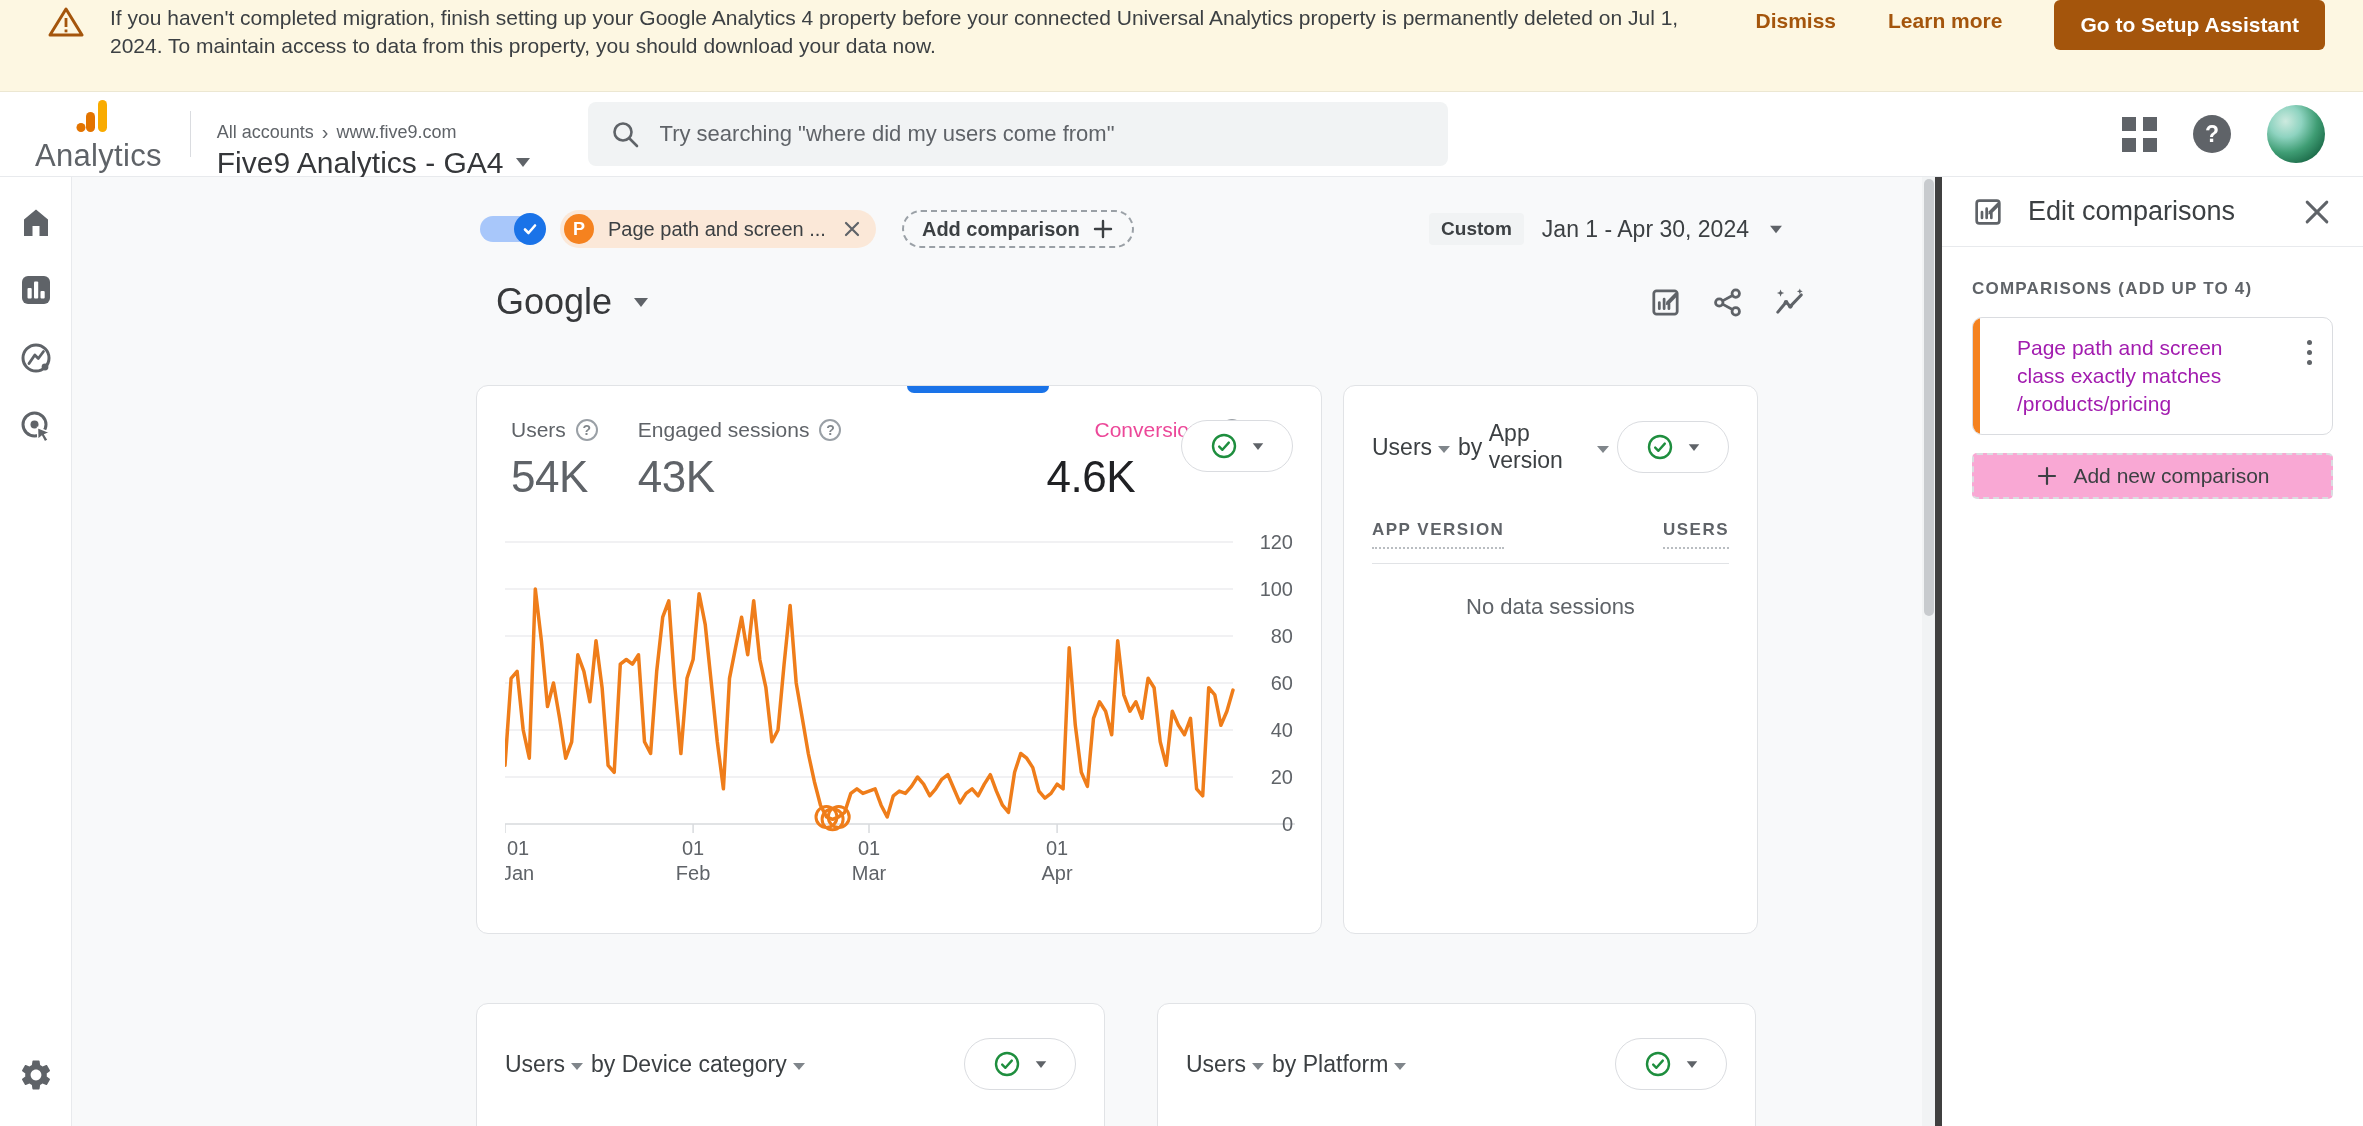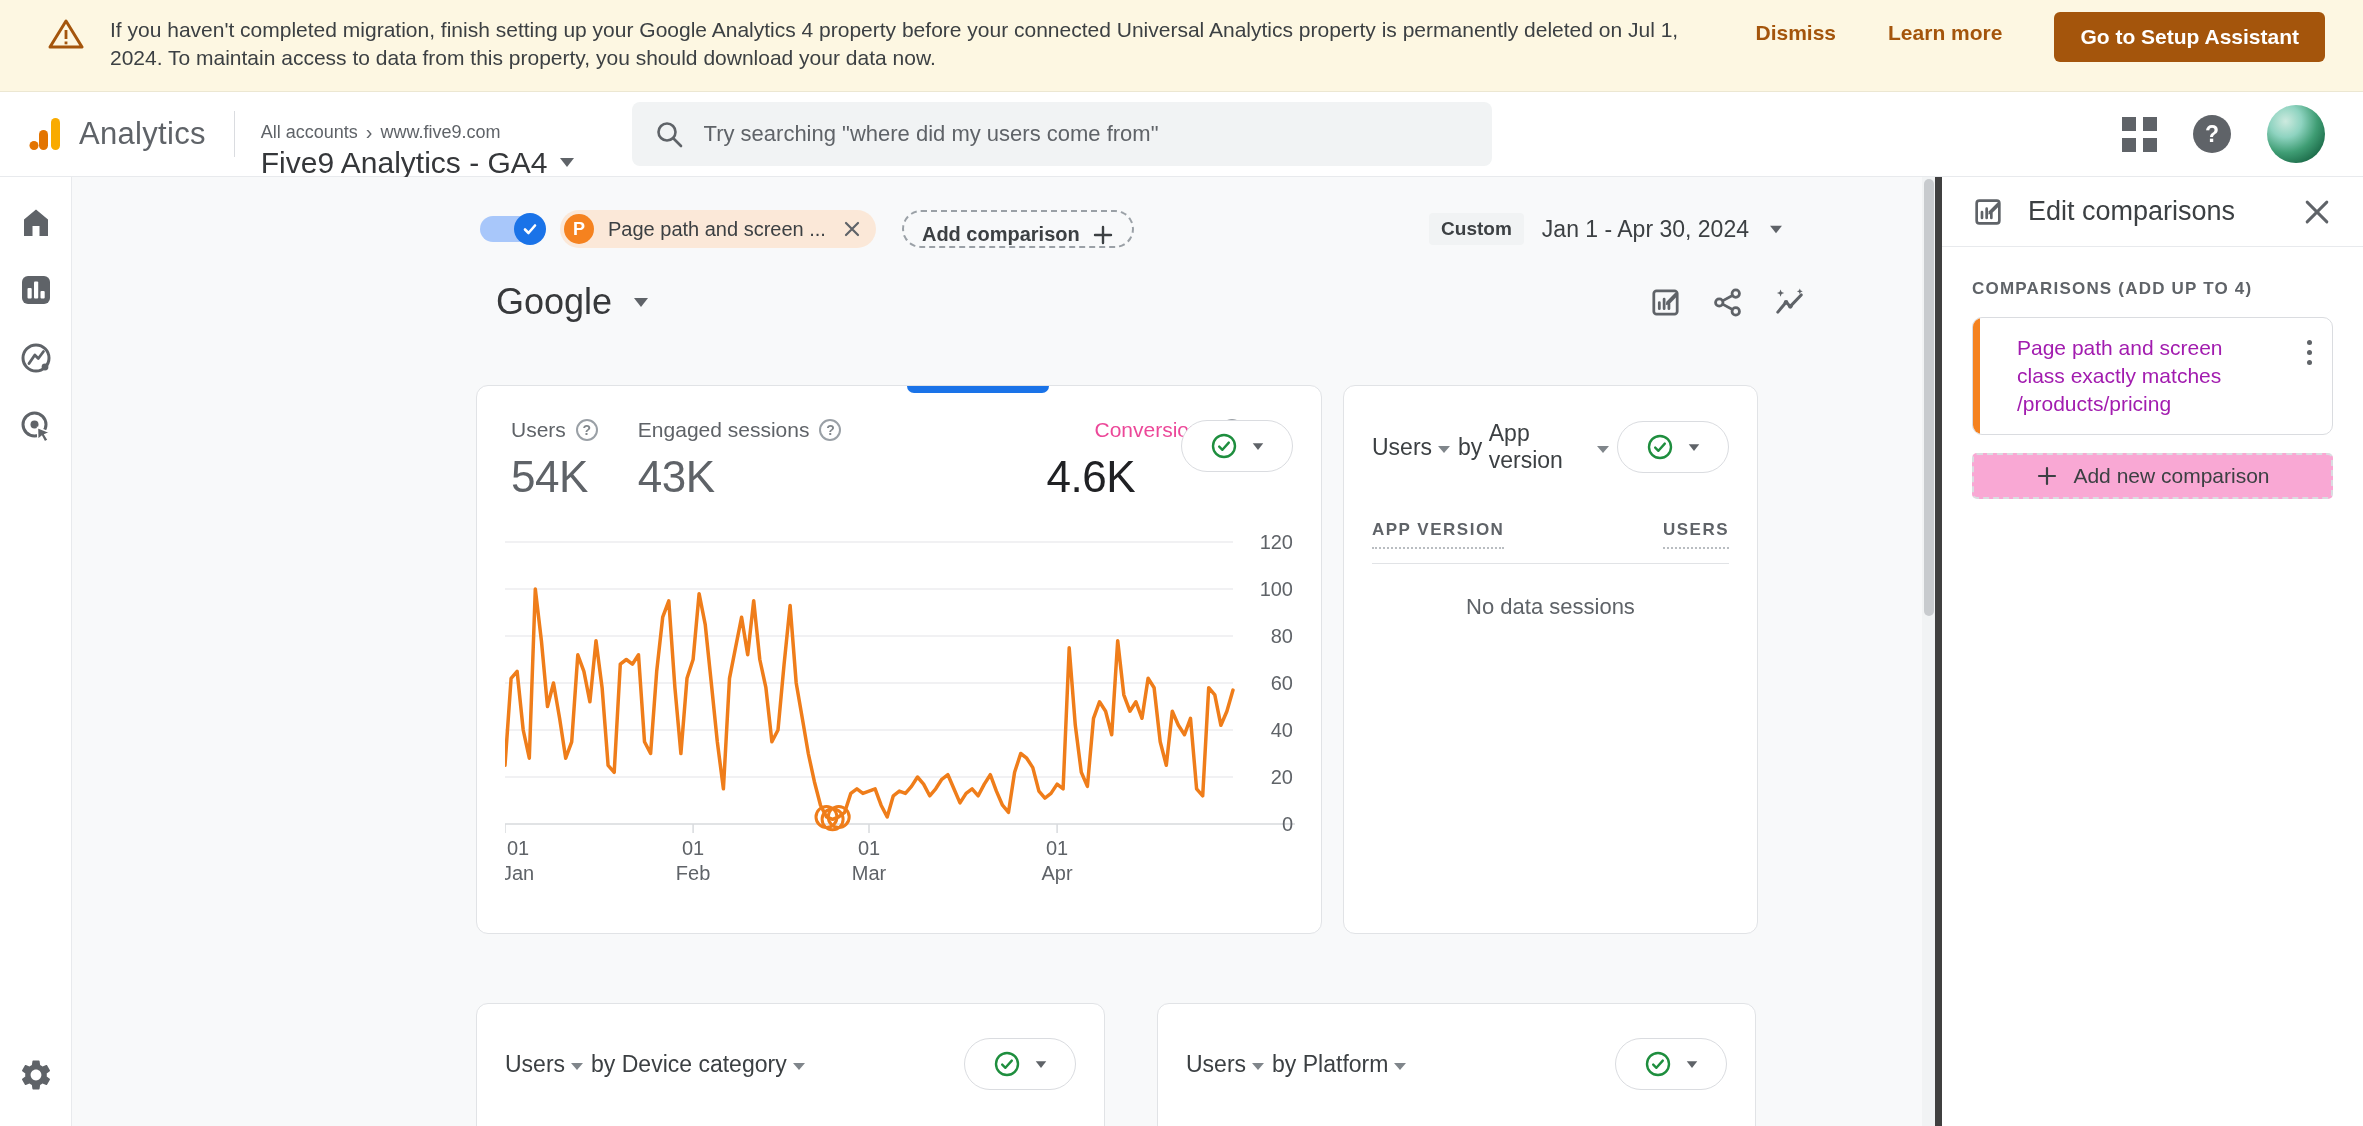--- a/index.html
+++ b/index.html
@@ -2,33 +2,33 @@
 <html><head>
 <meta charset="utf-8">
 <style>
   * { box-sizing: border-box; margin: 0; padding: 0; }
   html,body { width: 2363px; height: 1126px; overflow: hidden;
     font-family: "Liberation Sans", "DejaVu Sans", sans-serif; background:#fff; }
   .app { position: relative; width: 2363px; height: 1126px; display: flex; flex-direction: column; }
 
   
   .banner { height: 92px; background:#fdf7e2; display:flex; align-items:flex-start;
-    padding: 16px 38px 0 48px; border-bottom:1px solid #ece7d2; flex:none; }
+    padding: 4px 38px 0 48px; border-bottom:1px solid #ece7d2; flex:none; }
   .warn-tri { width:36px; height:32px; margin:2px 26px 0 0; flex:none; }
   .banner-text { width: 1660px; font-size:21px; line-height:28px; color:#3c4043; }
   .banner-link { margin-left:52px; margin-top:3px; font-size:21px; font-weight:600; color:#a4550c;
     cursor:pointer; white-space:nowrap; line-height:28px; }
   .setup-btn { margin-left:52px; margin-top:-4px; background:#a4550c; color:#fff; border:none;
     border-radius:6px; padding:13px 26px; font-size:21px; font-weight:600;
     font-family:inherit; cursor:pointer; white-space:nowrap; }
 
   
   .ga-header { height:85px; background:#fff; display:flex; align-items:center;
     padding:0 38px 0 23px; border-bottom:1px solid #e8eaed; flex:none; }
-  .logo { display:flex; align-items:center; }
+  .logo { display:flex; align-items:center;flex-direction:column; }
   .logo svg { width:44px; height:44px; }
   .logo-word { font-size:31px; color:#5f6368; margin-left:12px; letter-spacing:.3px; }
   .hdr-divider { width:1px; height:46px; background:#dadce0; margin:0 26px 0 28px; }
   .prop-block { display:flex; flex-direction:column; }
   .crumbs { font-size:18px; color:#5f6368; display:flex; align-items:center; gap:8px;margin-top:32px; }
   .crumb { cursor:pointer; }
   .crumb-sep { font-size:20px; color:#5f6368; }
   .prop-row { display:flex; align-items:center; gap:12px; cursor:pointer; margin-top:2px; }
   .prop-name { font-size:30px; color:#35373a; }
   .tri { width:0; height:0; border-left:7px solid transparent; border-right:7px solid transparent;
@@ -65,21 +65,21 @@
   .toggle .track { position:absolute; left:0; top:3px; width:62px; height:26px; border-radius:13px; background:#a8c7fa; }
   .toggle .knob { position:absolute; right:0; top:0; width:32px; height:32px; border-radius:50%;
     background:#1a73e8; display:flex; align-items:center; justify-content:center; }
   .chip { margin-left:14px; height:38px; border-radius:19px; background:#fbe8d8; display:flex;
     align-items:center; padding:0 14px 0 4px; cursor:pointer; }
   .chip-avatar { width:30px; height:30px; border-radius:50%; background:#f5821f; color:#fff;
     font-size:18px; font-weight:700; display:flex; align-items:center; justify-content:center; }
   .chip-label { margin:0 16px 0 14px; font-size:20px; color:#3c4043; }
   .chip-x, .panel-x { cursor:pointer; display:flex; }
   .add-comp { margin-left:26px; height:38px; border:2px dashed #9aa0a6; border-radius:20px;
-    display:flex; align-items:flex-end; gap:12px; padding:0 18px; cursor:pointer; background:transparent; }
+    display:flex; align-items:center; gap:12px; padding:0 18px; cursor:pointer; background:transparent; }
   .add-comp span { font-size:20px; font-weight:600; color:#3c4043; white-space:nowrap; }
   .date-block { margin-left:auto; display:flex; align-items:center; cursor:pointer; }
   .date-type { background:#f1f3f4; border-radius:4px; padding:5px 12px; font-size:19px; font-weight:700; color:#3c4043; }
   .date-range { margin-left:18px; font-size:23px; color:#3c4043; }
   .date-block .tri { margin-left:20px; transform:scale(.85); }
 
   
   .report-row { display:flex; align-items:center; margin-top:26px; padding-left:20px; padding-right:50px; height:50px; }
   .report-title { font-size:36px; color:#37393b; }
   .report-row .tri { margin-left:22px; }

